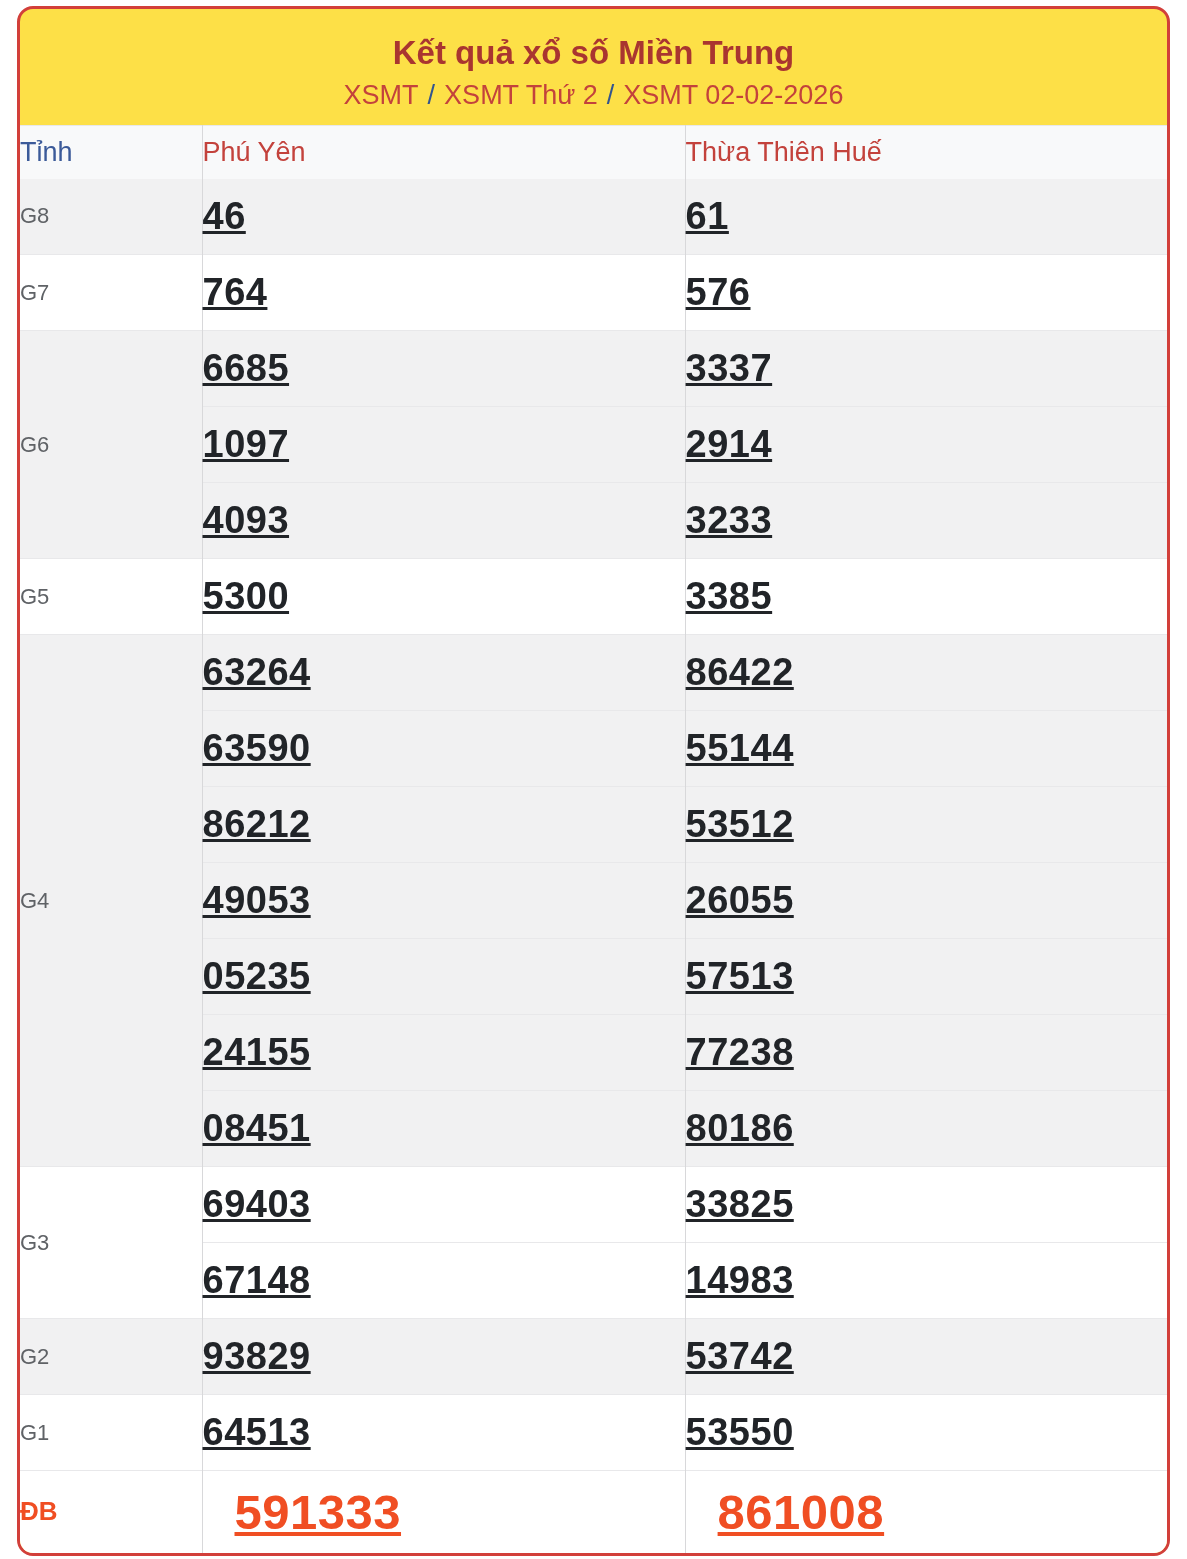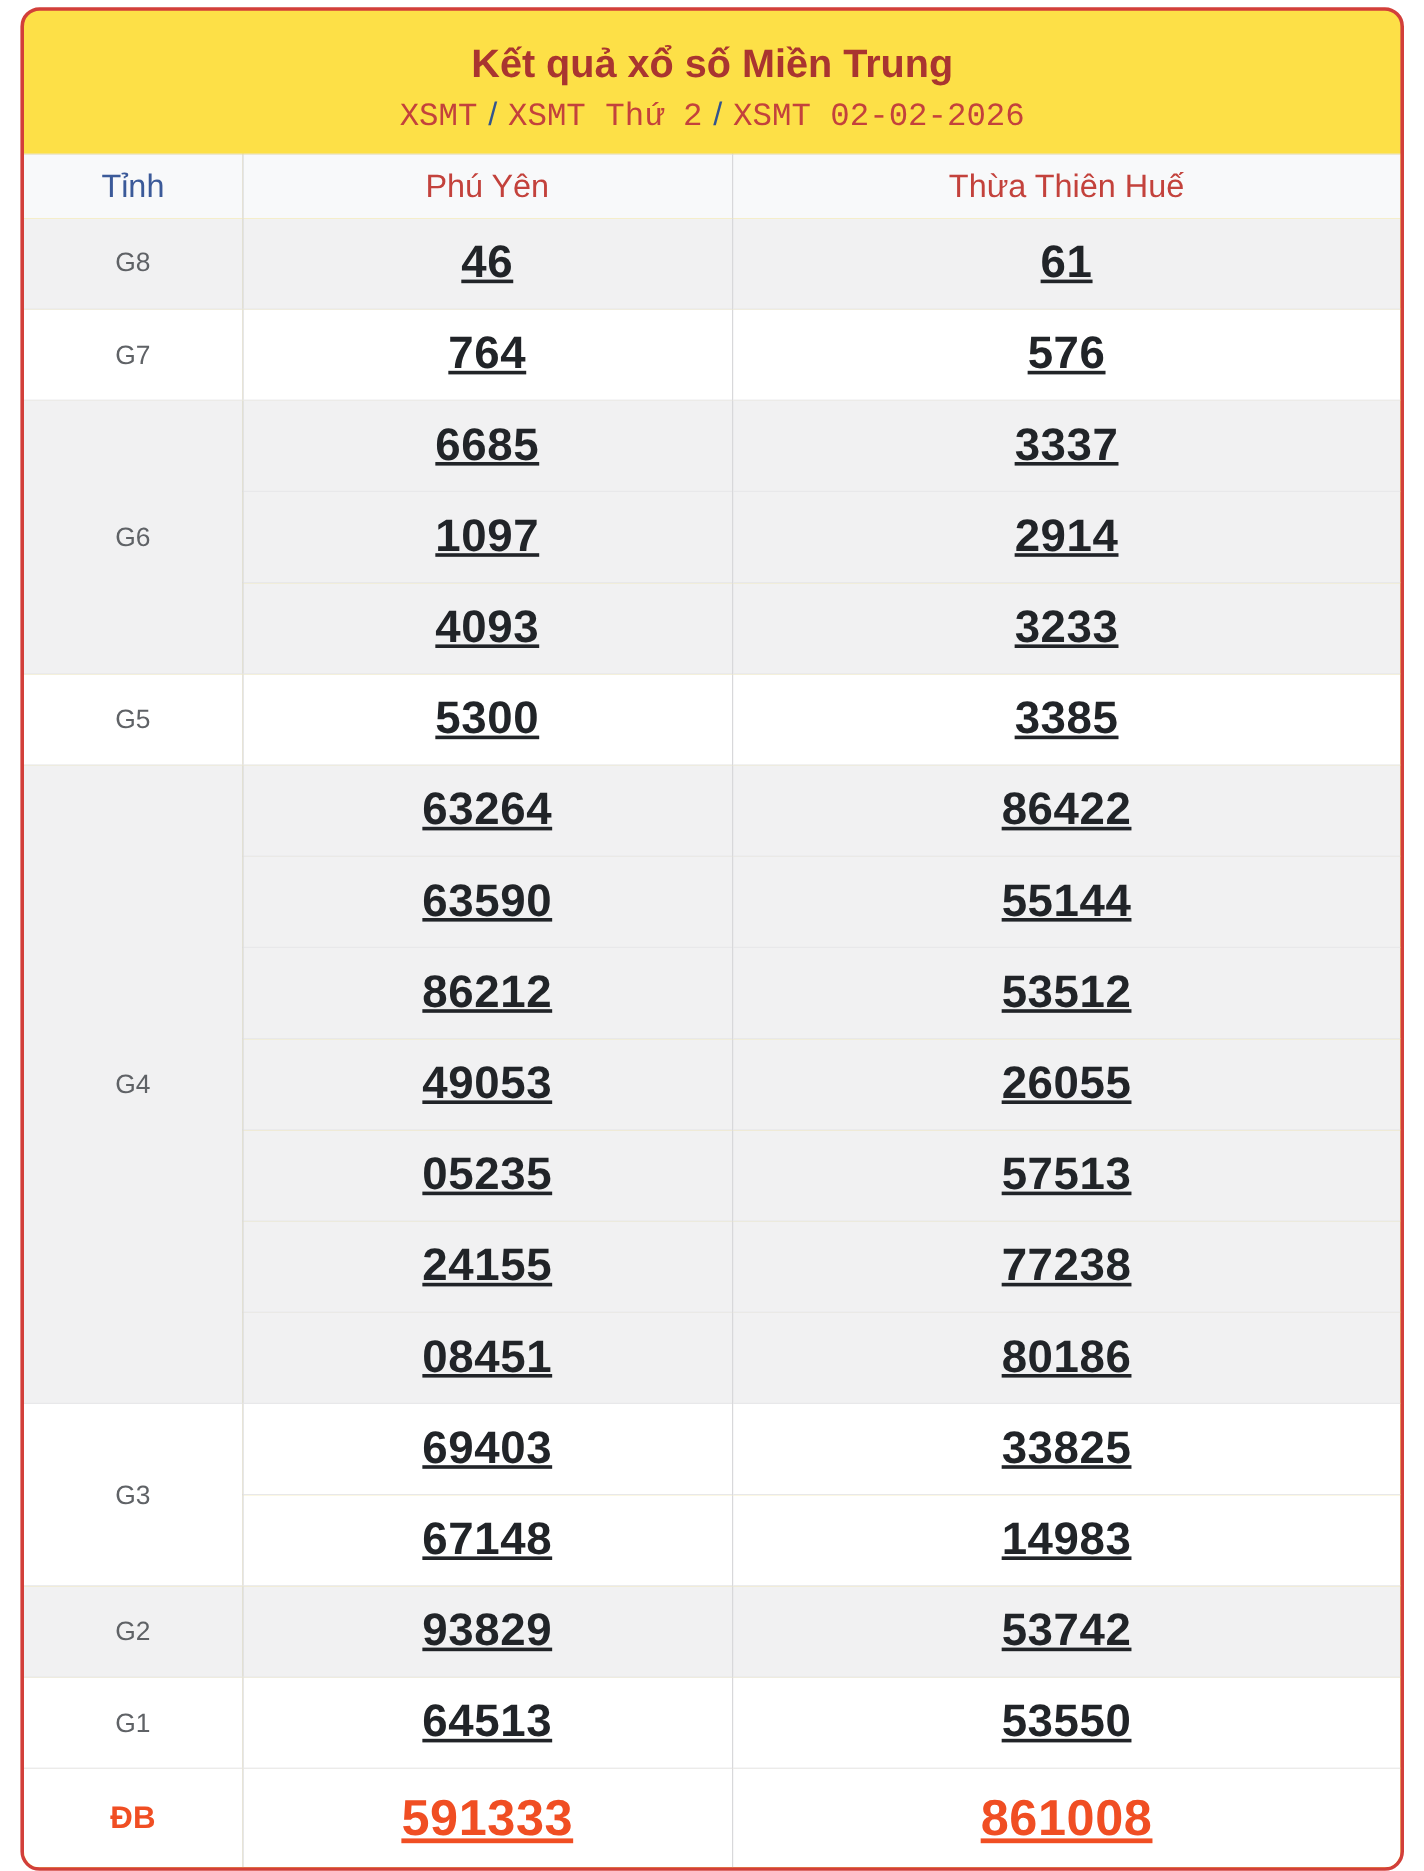--- a/index.html
+++ b/index.html
@@ -36,29 +36,29 @@
     font-weight:700;
     color:var(--title-red);
   }
   .breadcrumb{
     text-align:center;
     font-size:27px;
     line-height:32px;
     margin:0 0 14px 0;
     font-weight:400;
   }
-  .bc-link{ color:var(--link-red); text-decoration:none; cursor:pointer;font-family:Liberation Mono, monospace; }
+  .bc-link{ color:var(--link-red); text-decoration:none; cursor:pointer; }
   .bc-sep{ color:var(--slash-blue); margin:0 9px; }
   table.results{
     width:100%;
     border-collapse:collapse;
     border-top:1px solid var(--line-light);
   }
   table.results th, table.results td{
-    text-align:center;
+    text-align:left;
     vertical-align:middle;
     padding:0;
   }
   thead tr{ background:var(--header-bg); height:53px; }
   th.th-province{
     width:182px;
     font-size:27px;
     font-weight:500;
     color:var(--header-blue);
     border-right:1px solid var(--line-col);
@@ -80,21 +80,21 @@
     font-size:38px;
     font-weight:700;
     color:var(--num-dark);
     letter-spacing:0.5px;
     text-decoration:underline;
   }
   td.num.mid{ border-right:1px solid var(--line-col); }
   tr.gray{ background:var(--stripe-gray); }
   tr.white{ background:#ffffff; }
   tr.special td{ height:82px; }
-  tr.special td.num{ color:var(--special-orange); font-size:42px; }
+  tr.special td.num{ color:var(--special-orange); font-size:49px;padding-left:32px; }
   tr.special td.prize-label{
     color:var(--special-orange);
     font-weight:700;
     font-size:26px;
   }
 </style>
 </head>
 <body>
 
 <div class="page">

